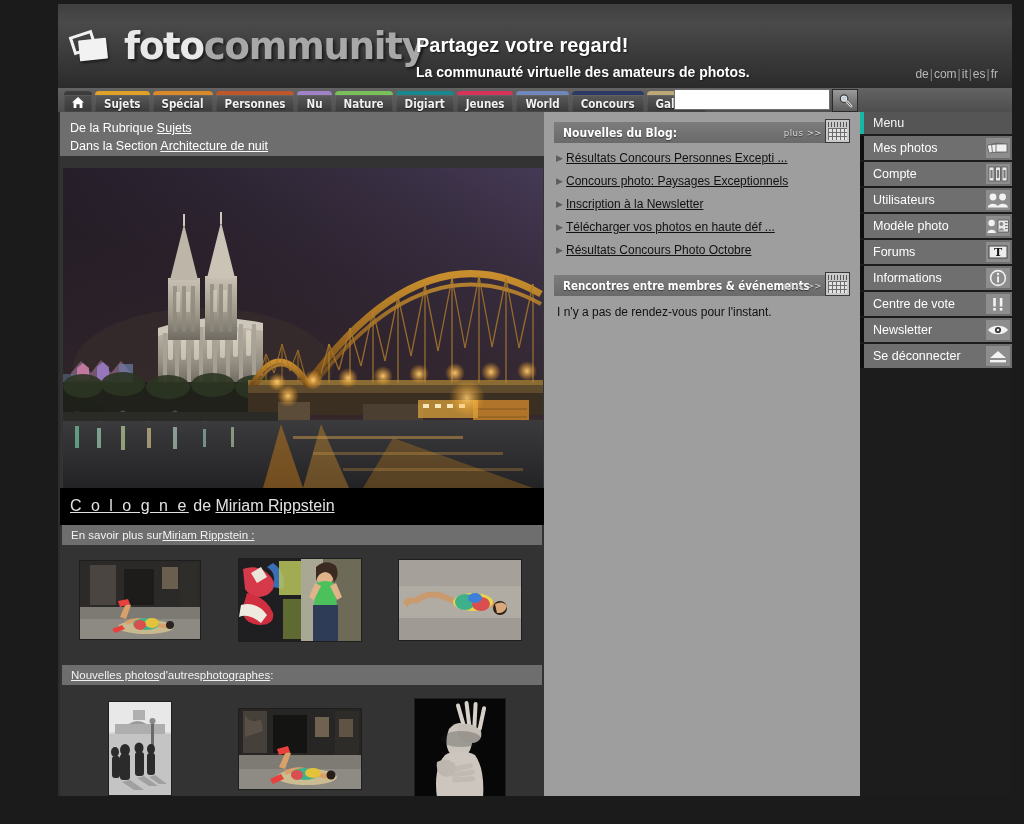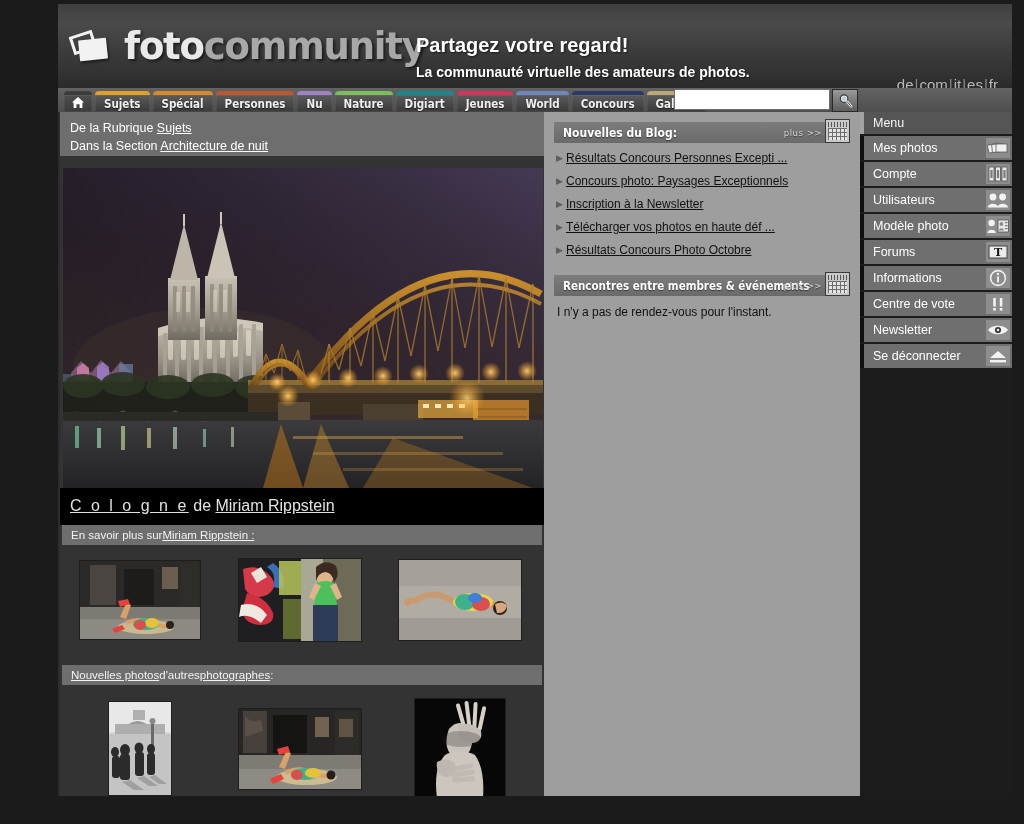--- a/index.html
+++ b/index.html
@@ -79,23 +79,22 @@
   }
   .tagline .t2 {
     font-size: 14px; font-weight: bold;
     text-shadow: 1px 1px 2px rgba(0,0,0,.6);
     margin-top: 8px;
   }
 
   .langbar {
     position: absolute;
     right: 14px; top: 63px;
-    font-size: 15px;
+    font-size: 12px;
     color: #b9b9b9;
-    margin-top: 9px;
   }
   .langbar a {
     color: #b9b9b9; text-decoration: none;
   }
   .langbar .sep { color: #8d8d8d; margin: 0 1px; }
 
   
   .searchbox {
     position: absolute;
     left: 616px; top: 85px;
@@ -311,21 +310,21 @@
     background: #1c1c1c;
     padding: 0 0 0 0;
   }
   .menu-title {
     height: 22px;
     background: #555555;
     color: #f5f5f5;
     font-size: 12.5px;
     display: flex; align-items: center;
     padding-left: 9px;
-    border-left: 4px solid #a3a3a3;
+    border-left: 4px solid #14b8a6;
   }
   .menu-item {
     height: 24px;
     background: #6f6f6f;
     margin-top: 2px;
     display: flex;
     align-items: center;
     justify-content: space-between;
     padding-left: 9px;
     color: #ffffff;

